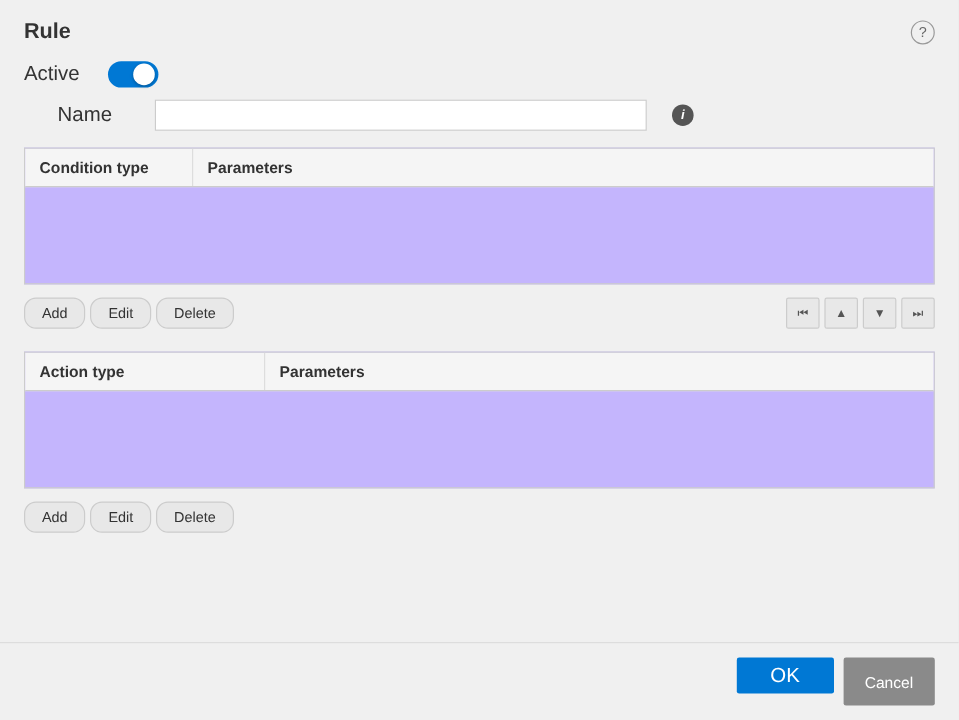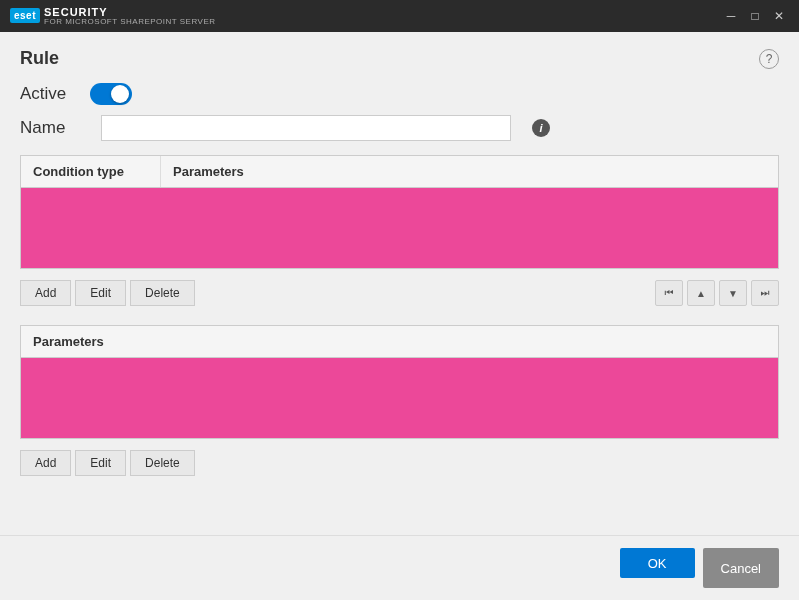--- a/index.html
+++ b/index.html
@@ -163,20 +163,21 @@
       top: 2px;
       right: 3px;
       box-shadow: 0 1px 3px rgba(0,0,0,0.3);
     }
 
     .name-row {
       display: flex;
       align-items: center;
       margin-bottom: 14px;
       gap: 21px;
+      margin-left: 28px;
     }
 
     .name-input {
       flex: 1;
       max-width: 410px;
       height: 26px;
       border: 1px solid #ccc;
       background: white;
       padding: 0 6px;
       font-size: 13px;
@@ -193,21 +194,21 @@
       align-items: center;
       justify-content: center;
       font-size: 11px;
       font-style: italic;
       font-weight: bold;
       cursor: pointer;
       flex-shrink: 0;
     }
 
     .table-section {
-      background: #ec4899;
+      background: #c4b5fd;
       border: 1px solid #ccc;
       margin-bottom: 6px;
     }
 
     .table-header {
       display: flex;
       background: #f5f5f5;
       border-bottom: 1px solid #ccc;
     }
 
@@ -234,21 +235,21 @@
     }
 
     .btn {
       height: 26px;
       padding: 0 14px;
       border: 1px solid #ccc;
       background: #e8e8e8;
       color: #333;
       font-size: 12px;
       cursor: pointer;
-      border-radius: 0;
+      border-radius: 10px;
     }
 
     .btn-primary {
       background: #e8e8e8;
       color: #333;
     }
 
     .nav-btns {
       margin-left: auto;
       display: flex;
@@ -279,21 +280,21 @@
       margin-top: auto;
     }
 
     .btn-ok {
       height: 30px;
       padding: 0 28px;
       background: #0078d4;
       color: white;
       border: none;
       cursor: pointer;
-      font-size: 13px;
+      font-size: 17px;
       border-radius: 2px;
     }
 
     .btn-cancel {
       height: 40px;
       padding: 0 18px;
       background: #8a8a8a;
       color: white;
       border: none;
       cursor: pointer;
@@ -305,36 +306,20 @@
     .col-operation { width: 150px; }
     .col-parameters-condition { flex: 1; }
     .col-action { width: 200px; }
     .col-parameters-action { flex: 1; }
   </style>
 </head>
 <body>
 
 <div class="window">
 
-  <div class="titlebar">
-    <div class="titlebar-logo">
-      <div class="eset-logo">
-        <div class="eset-box">eset</div>
-        <div class="eset-text-group">
-          <span class="eset-security">SECURITY</span>
-          <span class="eset-subtitle">FOR MICROSOFT SHAREPOINT SERVER</span>
-        </div>
-      </div>
-    </div>
-    <div class="titlebar-controls">
-      <button class="titlebar-btn">─</button>
-      <button class="titlebar-btn">□</button>
-      <button class="titlebar-btn">✕</button>
-    </div>
-  </div>
 
   <div class="content">
 
     <div class="page-header">
       <h1 class="page-title">Rule</h1>
       <div class="help-icon">?</div>
     </div>
 
     <div class="form-row">
       <span class="form-label">Active</span>
@@ -366,20 +351,21 @@
       <div class="nav-btns">
         <button class="nav-btn">⏮</button>
         <button class="nav-btn">▲</button>
         <button class="nav-btn">▼</button>
         <button class="nav-btn">⏭</button>
       </div>
     </div>
 
     <div class="table-section">
       <div class="table-header">
+        <div class="table-header-cell col-action">Action type</div>
         <div class="table-header-cell col-parameters-action">Parameters</div>
       </div>
       <div class="table-body"></div>
     </div>
 
     <div class="table-controls">
       <button class="btn btn-primary">Add</button>
       <button class="btn">Edit</button>
       <button class="btn">Delete</button>
     </div>

